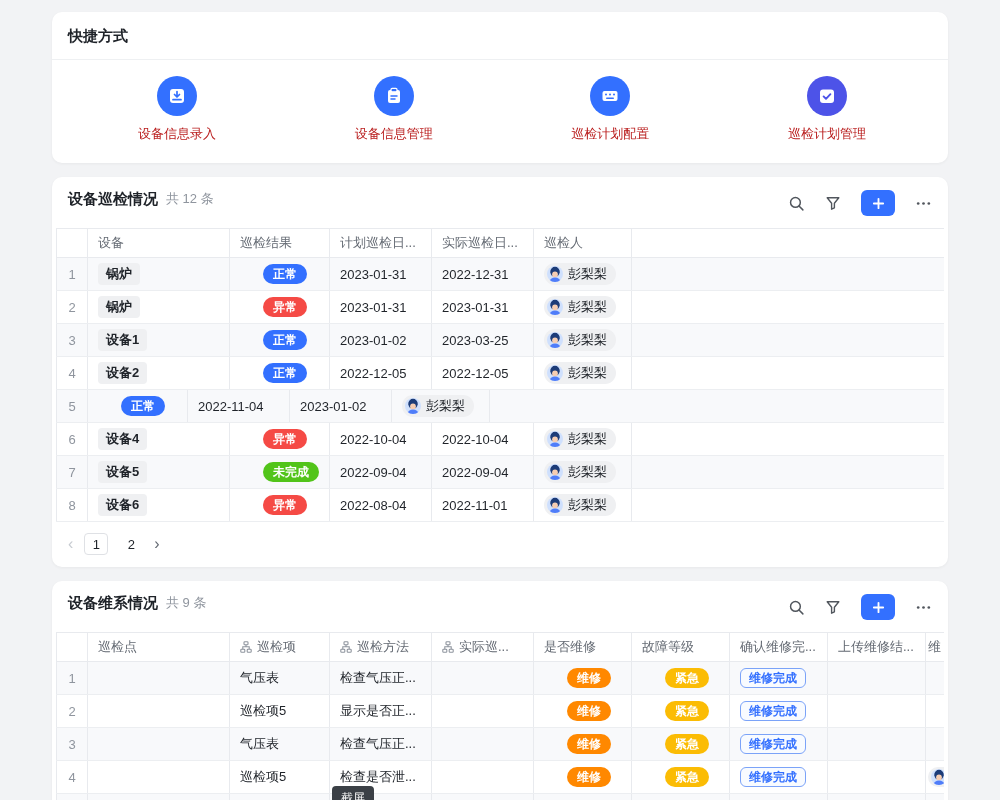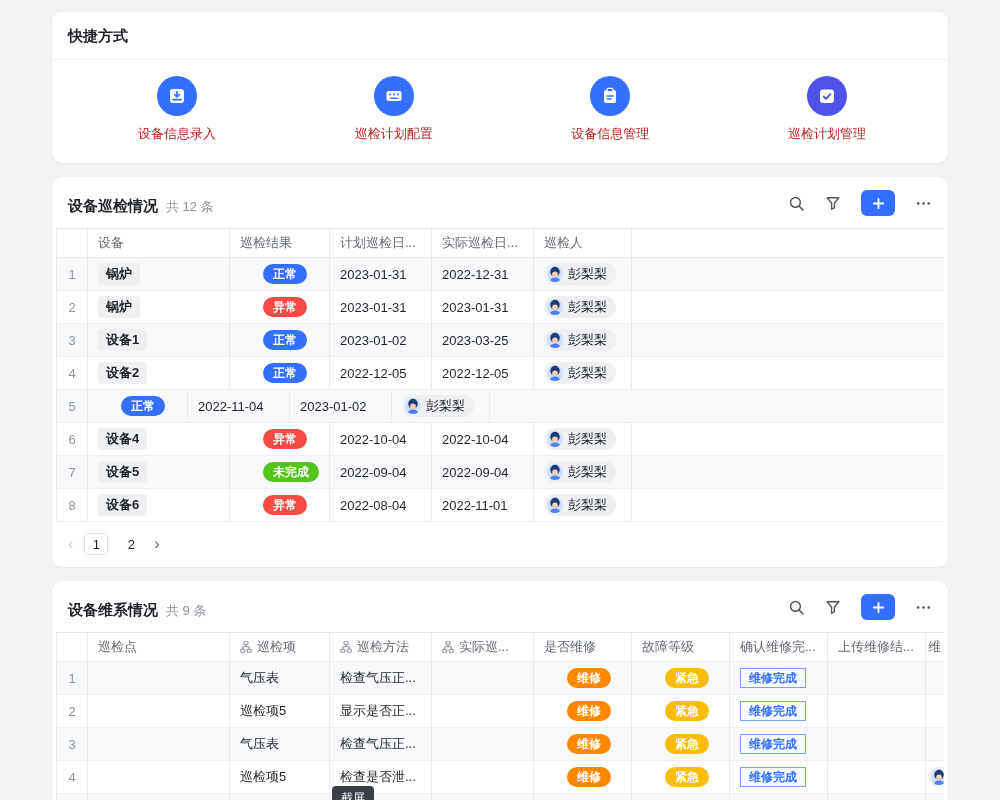--- a/index.html
+++ b/index.html
@@ -23,21 +23,21 @@
   .card-head { padding: 15px 16px 13px; }
   .card-head h2 { font-size: 15px; font-weight: 700; }
   .divider { height: 1px; background: #eef0f2; }
   .shortcuts { display: flex; justify-content: space-between; padding: 16px 66px 20px 70px; }
   .shortcut { display:flex; flex-direction:column; align-items:center; gap:9px; width:110px; cursor:pointer; }
   .sc-circle { width:40px; height:40px; border-radius:50%; display:flex; align-items:center; justify-content:center; }
   .sc-blue   { background:#3370ff; }
   .sc-indigo { background:#4d53e8; }
   .sc-label  { font-size:13px; color:#b91c1c; white-space:nowrap; }
   
-  .table-head { display:flex; align-items:flex-end; padding: 13px 16px 12px; }
+  .table-head { display:flex; align-items:flex-start; padding: 13px 16px 12px; }
   .table-head h2 { font-size:15px; font-weight:700; }
   .table-head .count { margin-left:8px; font-size:13px; color:#8f959e; }
   .head-actions { margin-left:auto; display:flex; align-items:center; gap:20px; }
   .icon-btn { display:flex; align-items:center; justify-content:center; cursor:pointer; background:none; border:none; padding:0; }
   .add-btn { width:34px; height:26px; background:#3370ff; border:none; border-radius:6px;
              display:flex; align-items:center; justify-content:center; cursor:pointer; }
   
   .tbl { margin: 0 4px; font-size:13px; }
   .thead { display:flex; height:30px; border-top:1px solid #e8eaee; border-bottom:1px solid #e8eaee; color:#646a73; }
   .trow  { display:flex; height:33px; border-bottom:1px solid #eceef1; cursor:pointer; }
@@ -53,21 +53,21 @@
   .c-fill { flex:1; border-right:none; }
   .c-last { flex:1; min-width:0; border-right:none; padding:0 2px; }
   
   .tag { background:#eff0f2; border-radius:4px; padding:2px 8px; font-size:13px; color:#1f2329;font-weight:bold; }
   .badge { color:#fff; font-size:12px; font-weight:700; padding:2px 10px; border-radius:10px; line-height:16px;margin-left:23px; }
   .badge[data-variant="blue"]   { background:#3370ff; }
   .badge[data-variant="red"]    { background:#f54a45; }
   .badge[data-variant="green"]  { background:#52c41a; }
   .badge[data-variant="orange"] { background:#ff8800; }
   .badge[data-variant="yellow"] { background:#fbbc04; }
-  .chip-btn { color:#3370ff; background:#f8fbff; border:1px solid #7ba3f8; border-radius:0;
+  .chip-btn { color:#3370ff; background:#f8fbff; border:1px solid #7ba3f8; border-radius:6px;
               padding:1px 8px; font-size:12px; font-weight:700; line-height:16px; cursor:pointer; }
   .person { display:inline-flex; align-items:center; gap:5px; background:#eff0f2; border-radius:11px;
             padding:2px 9px 2px 3px; font-size:13px; }
   .person svg { flex:none; }
   
   .pagination { display:flex; align-items:center; gap:11px; padding:11px 16px 12px; font-size:13px; }
   .pg-arrow { font-size:16px; color:#646a73; cursor:pointer; line-height:1; }
   .pg-arrow.disabled { color:#c7cbd1; cursor:default; }
   .pg-num { min-width:24px; height:22px; display:flex; align-items:center; justify-content:center;
             border-radius:4px; cursor:pointer; color:#1f2329; }
@@ -95,39 +95,39 @@
             <path d="M10 5.5v5M7.5 8.5L10 11l2.5-2.5" stroke="#3370ff" stroke-width="1.7" fill="none" stroke-linecap="round" stroke-linejoin="round"></path>
             <path d="M6 13.7h8" stroke="#3370ff" stroke-width="1.7" stroke-linecap="round"></path>
           </svg>
         </span>
         <span class="sc-label">设备信息录入</span>
       </div>
 
       <div class="shortcut">
         <span class="sc-circle sc-blue">
           <svg width="20" height="20" viewBox="0 0 20 20">
+            <rect x="4" y="4" width="12" height="13" rx="2" fill="#fff"></rect>
+            <rect x="7" y="2.4" width="6" height="3.4" rx="1.2" fill="#3370ff" stroke="#fff" stroke-width="1.2"></rect>
+            <path d="M7 10h6M7 13h4" stroke="#3370ff" stroke-width="1.5" stroke-linecap="round"></path>
+          </svg>
+        </span>
+        <span class="sc-label">设备信息管理</span>
+      </div>
+
+      <div class="shortcut">
+        <span class="sc-circle sc-blue">
+          <svg width="20" height="20" viewBox="0 0 20 20">
             <rect x="2.5" y="5" width="15" height="10" rx="2" fill="#fff"></rect>
             <circle cx="6" cy="8.6" r="1" fill="#3370ff"></circle>
             <circle cx="10" cy="8.6" r="1" fill="#3370ff"></circle>
             <circle cx="14" cy="8.6" r="1" fill="#3370ff"></circle>
             <rect x="6" y="11.4" width="8" height="1.6" rx="0.8" fill="#3370ff"></rect>
           </svg>
         </span>
         <span class="sc-label">巡检计划配置</span>
-      </div>
-
-      <div class="shortcut">
-        <span class="sc-circle sc-blue">
-          <svg width="20" height="20" viewBox="0 0 20 20">
-            <rect x="4" y="4" width="12" height="13" rx="2" fill="#fff"></rect>
-            <rect x="7" y="2.4" width="6" height="3.4" rx="1.2" fill="#3370ff" stroke="#fff" stroke-width="1.2"></rect>
-            <path d="M7 10h6M7 13h4" stroke="#3370ff" stroke-width="1.5" stroke-linecap="round"></path>
-          </svg>
-        </span>
-        <span class="sc-label">设备信息管理</span>
       </div>
 
       <div class="shortcut">
         <span class="sc-circle sc-indigo">
           <svg width="20" height="20" viewBox="0 0 20 20">
             <rect x="3" y="3.5" width="14" height="13.5" rx="3" fill="#fff"></rect>
             <path d="M6.6 10.4l2.4 2.4 4.4-4.6" stroke="#4d53e8" stroke-width="1.9" fill="none" stroke-linecap="round" stroke-linejoin="round"></path>
           </svg>
         </span>
         <span class="sc-label">巡检计划管理</span>

